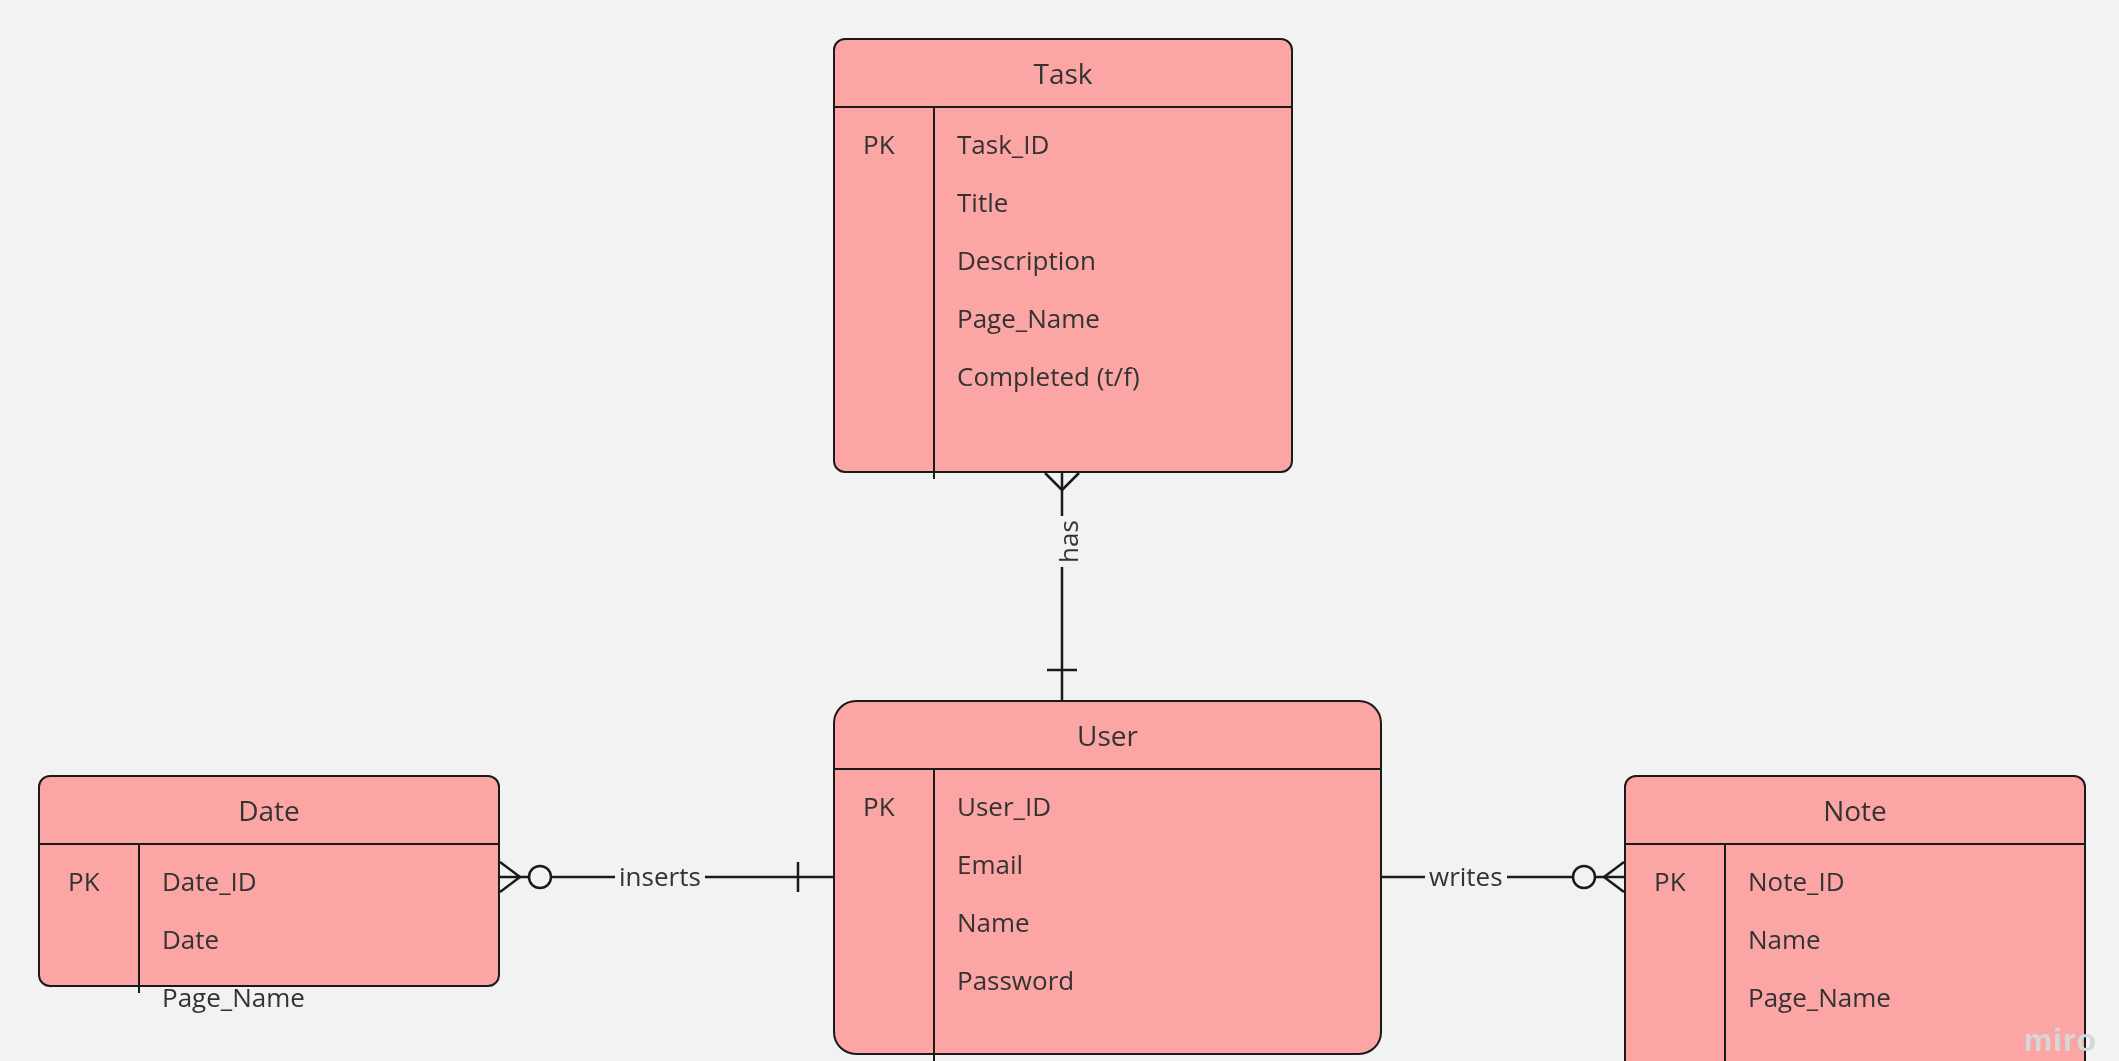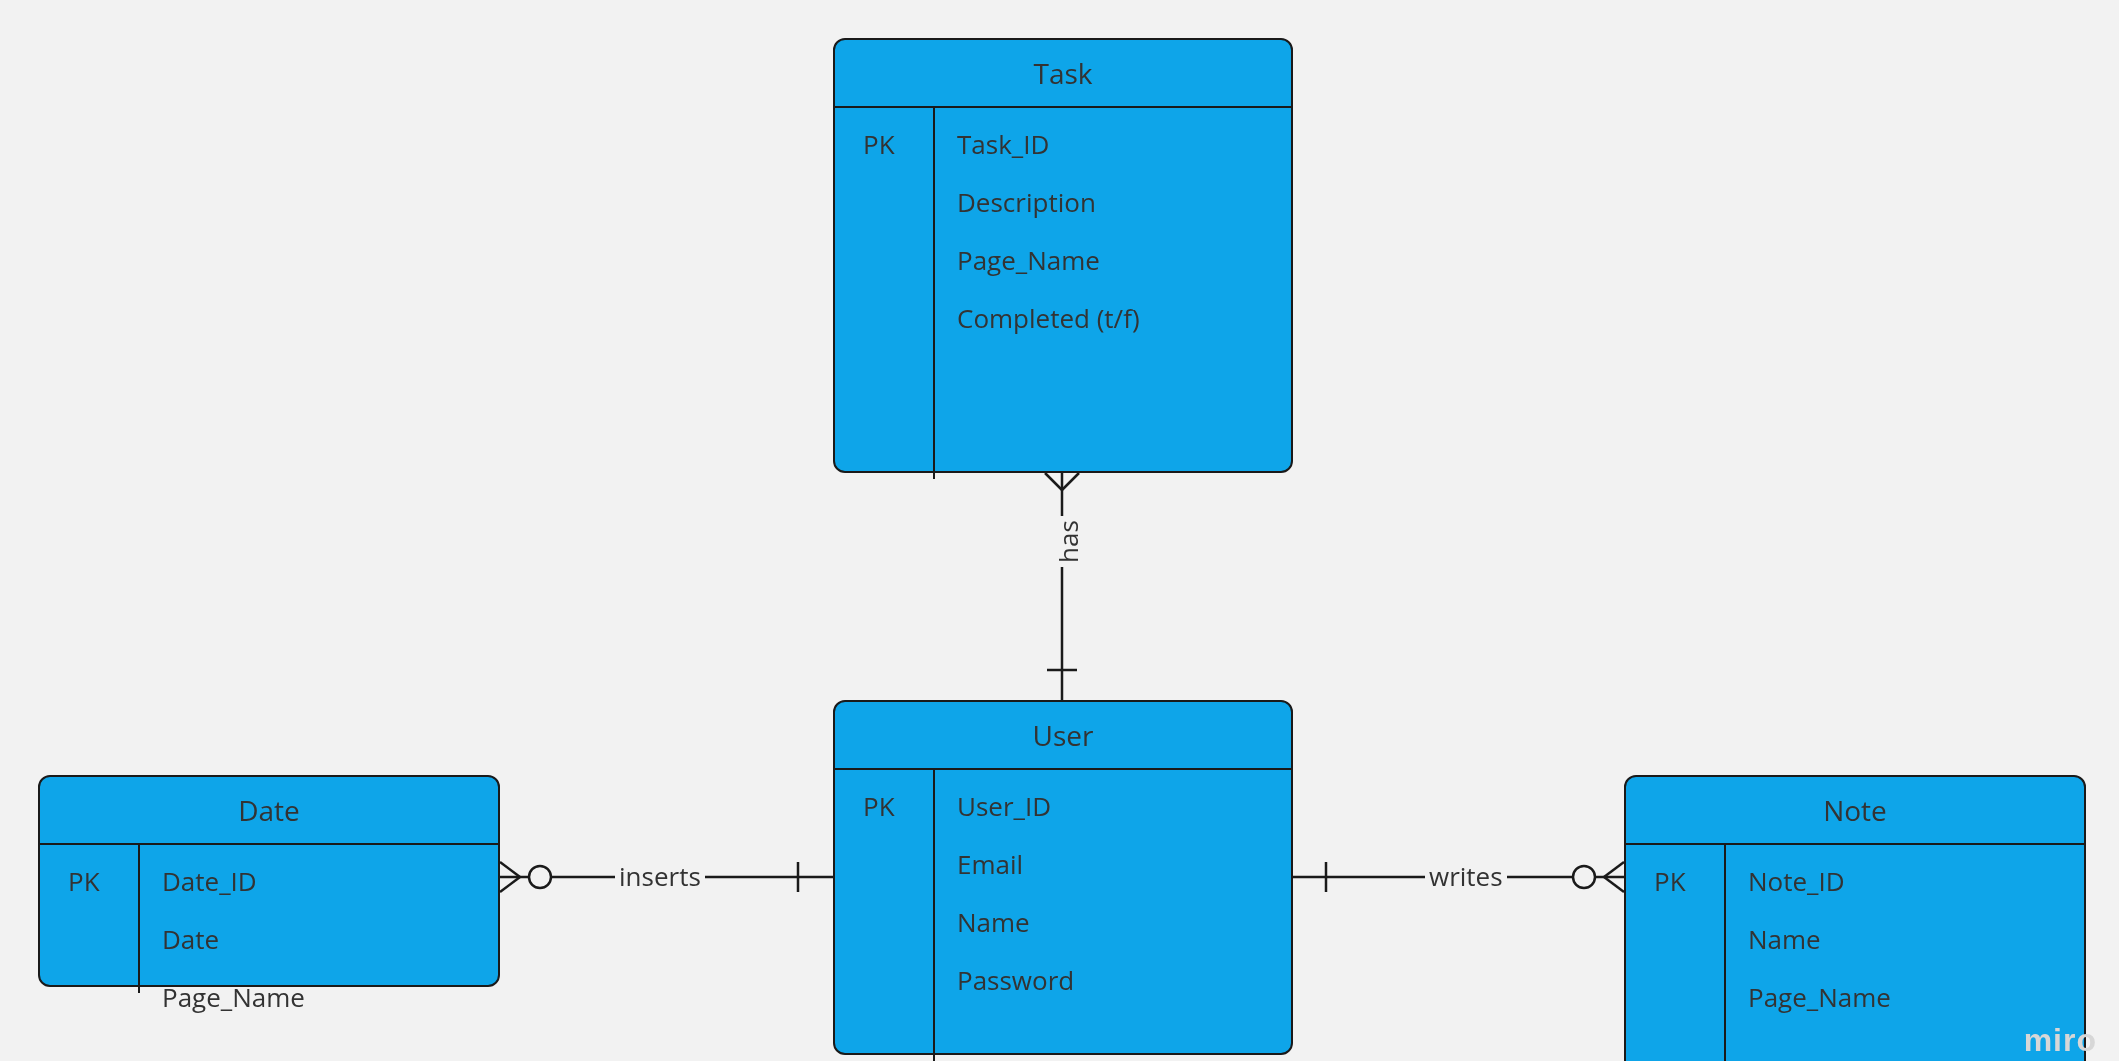--- a/index.html
+++ b/index.html
@@ -8,21 +8,21 @@
     width: 2119px;
     height: 1061px;
     background: #f2f2f2;
     font-family: "Open Sans", "Segoe UI", Arial, sans-serif;
     color: #1a1a1a;
     position: relative;
     overflow: hidden;
   }
   .entity {
     position: absolute;
-    background: #0ea5e9;
+    background: #fca5a5;
     border: 2.5px solid #1a1a1a;
     border-radius: 12px;
     box-sizing: border-box;
   }
   .entity-title {
     text-align: center;
     font-size: 28px;
     padding: 14px 0 14px 0;
     border-bottom: 2.5px solid #1a1a1a;
     color: #333;
@@ -109,28 +109,29 @@
     <circle cx="1584" cy="877" r="11" fill="#f2f2f2"></circle>
   </g>
 </svg>
 
 <div class="entity" style="left:833px; top:38px; width:460px; height:435px;">
   <div class="entity-title">Task</div>
   <div class="entity-body">
     <div class="pk-col">PK</div>
     <div class="attr-col">
       <div>Task_ID</div>
+      <div>Title</div>
       <div>Description</div>
       <div>Page_Name</div>
       <div>Completed (t/f)</div>
     </div>
   </div>
 </div>
 
-<div class="entity" style="left:833px; top:700px; width:460px; height:355px;">
+<div class="entity" style="left:833px; top:700px; width:549px; height:355px;border-radius:23px;">
   <div class="entity-title">User</div>
   <div class="entity-body">
     <div class="pk-col">PK</div>
     <div class="attr-col">
       <div>User_ID</div>
       <div>Email</div>
       <div>Name</div>
       <div>Password</div>
     </div>
   </div>

